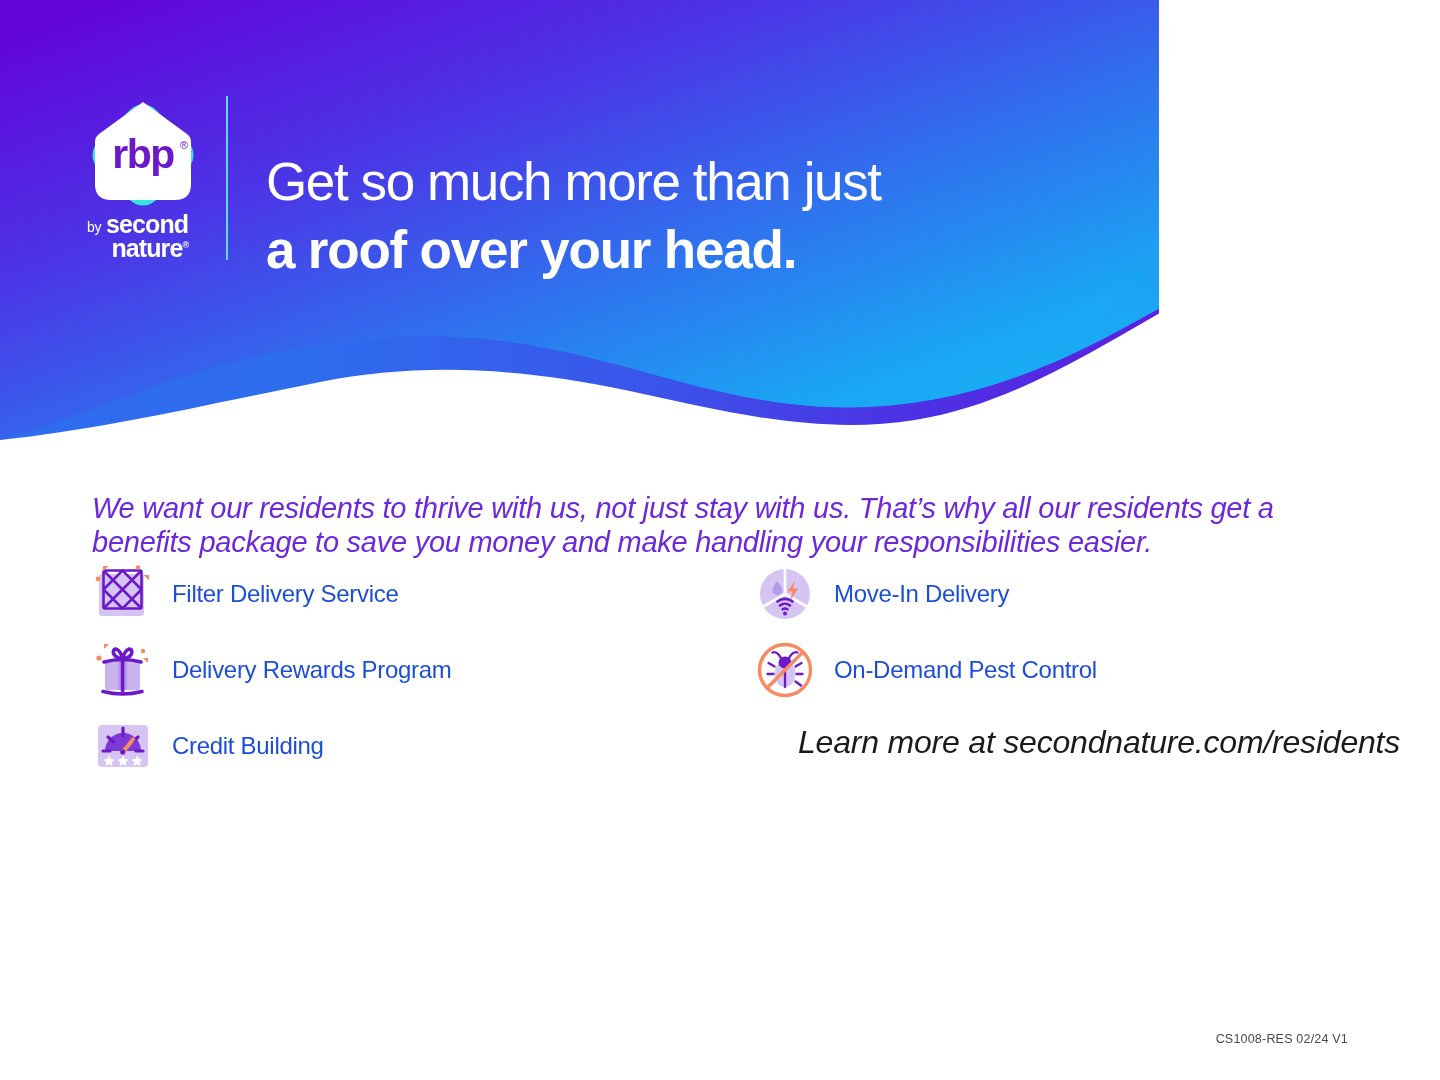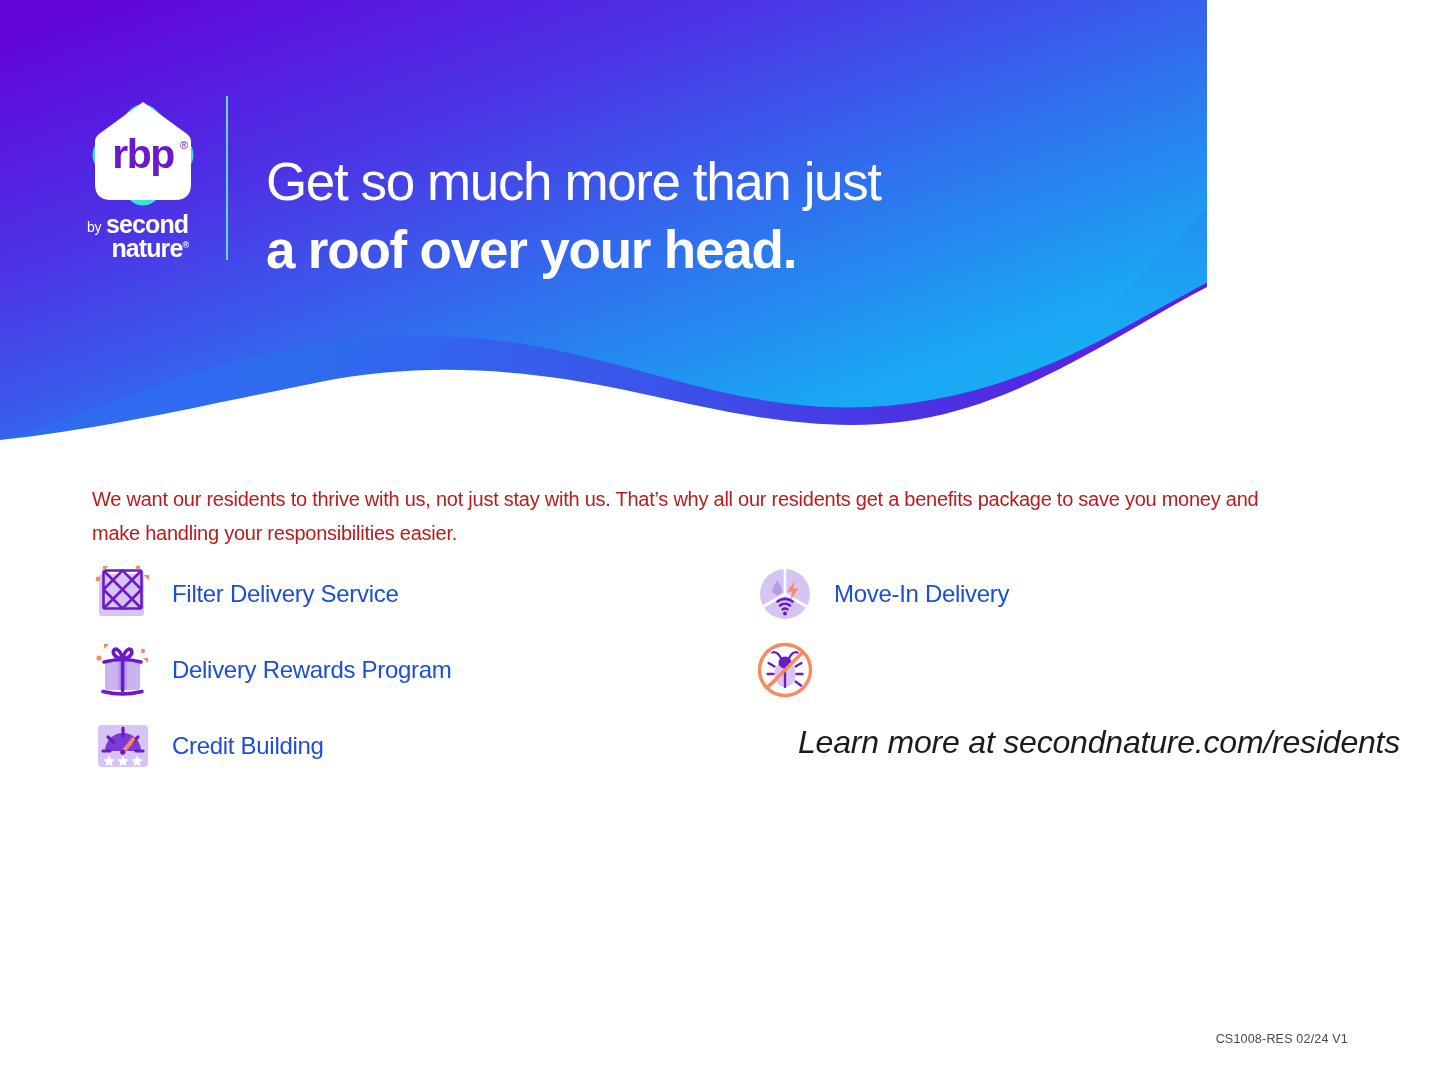--- a/index.html
+++ b/index.html
@@ -4,21 +4,21 @@
 <style>
   html,body{margin:0;padding:0;}
   body{
     width:1440px;height:1080px;overflow:hidden;background:#ffffff;
     font-family:"Liberation Sans", sans-serif;
     -webkit-font-smoothing:antialiased;
   }
   .page{position:relative;width:1440px;height:1080px;background:#fff;}
 
   
-  .hero{position:absolute;left:0;top:0;width:1159px;height:440px;overflow:hidden;padding-left:48px;}
+  .hero{position:absolute;left:0;top:0;width:1159px;height:440px;overflow:hidden;}
   .hero-svg{position:absolute;left:0;top:0;width:1440px;height:440px;display:block;}
 
   
   .logo-lockup{position:absolute;left:84px;top:96px;width:126px;height:165px;}
   .badge{position:absolute;left:0;top:0;width:118px;height:118px;}
   .brandline{
     position:absolute;left:-2px;top:118px;width:126px;height:48px;
   }
   .by-text{
     position:absolute;left:5px;top:6px;color:#fff;font-size:14px;font-weight:400;
@@ -43,21 +43,21 @@
     white-space:nowrap;
   }
   .headline .l2{
     font-size:53px;line-height:68px;font-weight:700;letter-spacing:-1.2px;
     white-space:nowrap;
   }
 
   
   .intro{
     position:absolute;left:92px;top:462px;width:1215px;
-    color:#b91c1c;font-size:20px;line-height:34px;font-weight:400;letter-spacing:-0.25px;
+    color:#6d28d9;font-size:29px;line-height:34px;font-weight:400;letter-spacing:-0.25px;font-style:italic;
   }
 
   
   .benefits{position:absolute;left:92px;top:556px;width:1260px;}
   .col{position:absolute;top:0;}
   .col-left{left:0;width:620px;}
   .col-right{left:662px;width:620px;}
   .benefit{
     position:relative;height:76px;display:flex;align-items:center;
   }
@@ -261,20 +261,21 @@
             <path d="M19.5 35 L13.5 35"></path>
             <path d="M42.5 35 L48.5 35"></path>
             <path d="M20.5 42.5 L15 46.5"></path>
             <path d="M41.5 42.5 L47 46.5"></path>
             <path d="M27 19 C24 14 21 12.5 18.5 13.5"></path>
             <path d="M35 19 C38 14 41 12.5 43.5 13.5"></path>
           </g>
           <circle cx="31" cy="31" r="25.5" fill="none" stroke="#F68A63" stroke-width="3.4"></circle>
           <path d="M13 49 L49 13" stroke="#F68A63" stroke-width="3.4" stroke-linecap="round"></path>
         </svg>
+        <span class="lbl">On-Demand Pest Control</span>
       </div>
 
     </div>
 
     <div class="learnmore">Learn more at secondnature.com/residents</div>
   </div>
 
   <div class="footcode">CS1008-RES 02/24 V1</div>
 
 </div>

